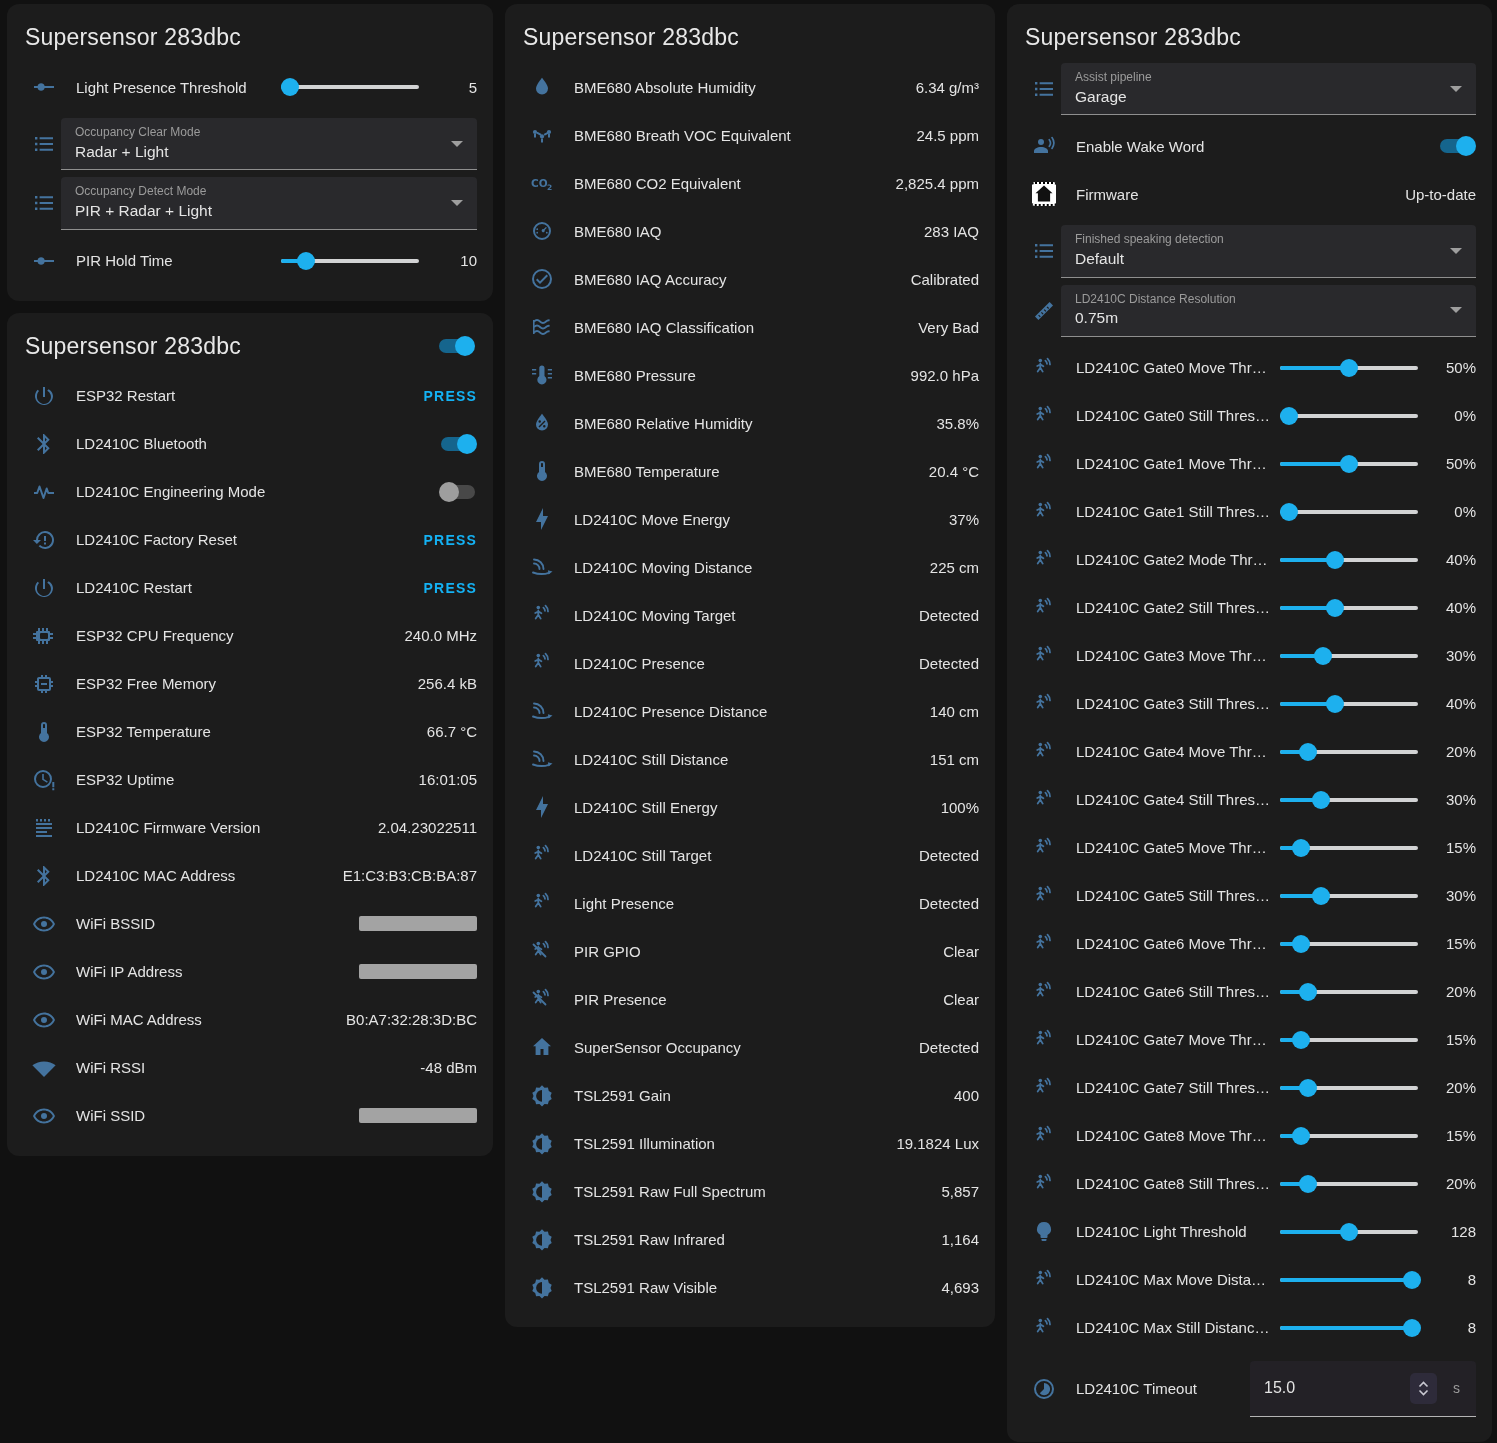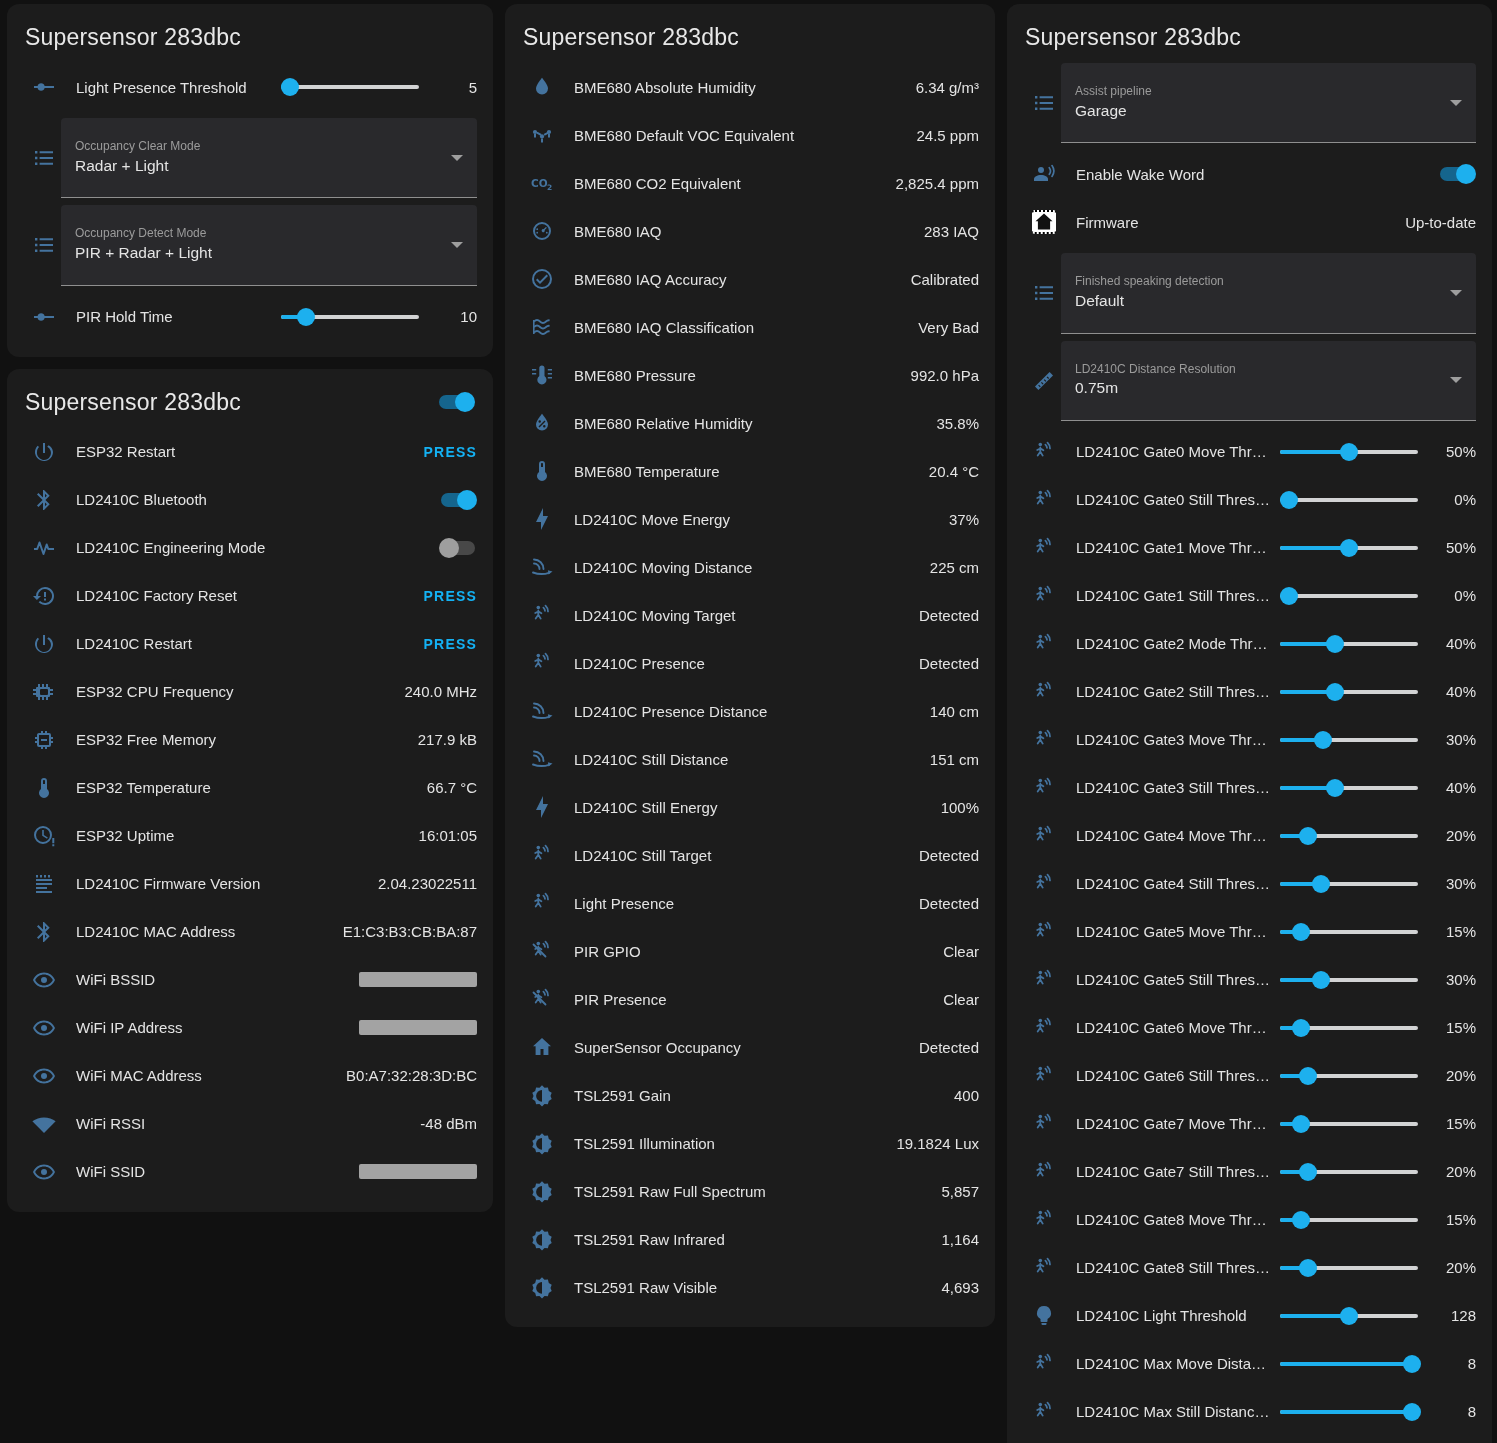--- a/index.html
+++ b/index.html
@@ -30,21 +30,21 @@
   .toggle.on .toggle-knob{left:18px;background:var(--accent)}
   
   .slider{position:relative;width:138px;height:20px;flex:none;margin-left:8px;cursor:pointer}
   .slider .slider-track{position:absolute;left:0;right:0;top:8px;height:4px;background:var(--slider-rest);border-radius:2px}
   .slider .slider-fill{position:absolute;left:0;top:8px;height:4px;background:var(--accent);border-radius:2px;width:calc(var(--pct)*1%)}
   .slider .slider-knob{position:absolute;top:1px;width:18px;height:18px;border-radius:50%;background:var(--accent);left:max(0px,calc(var(--pct)*1% - 9px))}
   .slider-value{width:46px;flex:none}
   
   .row-select{height:auto;margin:7px 0;display:flex;align-items:center}
   .row-select .icon{margin-right:5px}
-  .select-box{flex:1;min-width:0;display:flex;align-items:center;background:var(--field);border-radius:4px 4px 0 0;border-bottom:1px solid var(--field-border);padding:21px 14px;min-height:51px;cursor:pointer}
+  .select-box{flex:1;min-width:0;display:flex;align-items:center;background:var(--field);border-radius:4px 4px 0 0;border-bottom:1px solid var(--field-border);padding:7px 14px;min-height:51px;cursor:pointer}
   .select-inner{flex:1;min-width:0}
   .select-label{font-size:12px;color:var(--secondary);line-height:1.3}
   .select-value{font-size:15.5px;color:var(--text);line-height:1.4}
   .caret{width:0;height:0;border-left:6px solid transparent;border-right:6px solid transparent;border-top:6px solid #9e9e9e;margin-left:10px;flex:none}
   
   .redacted{width:118px;height:15px;background:var(--redacted);border-radius:2px;margin-left:12px;flex:none}
   
   .row-numberbox{height:74px}
   .number-box{margin-left:auto;width:226px;background:#232126;border-radius:4px 4px 0 0;border-bottom:1px solid #b5b5b5;height:56px;display:flex;align-items:center;padding:0 14px}
   .number-value{flex:1;font-size:16px;color:var(--text)}
@@ -191,21 +191,21 @@
           <div class="label">ESP32 CPU Frequency</div>
           <div class="value">240.0 MHz</div>
         </div>
         <div class="row">
           <span class="icon">
             <svg viewBox="0 0 24 24">
               <path fill="currentColor" d="M17 17H7V7h10m4 4V9h-2V7a2 2 0 0 0-2-2h-2V3h-2v2h-2V3H9v2H7c-1.1 0-2 .9-2 2v2H3v2h2v2H3v2h2v2a2 2 0 0 0 2 2h2v2h2v-2h2v2h2v-2h2a2 2 0 0 0 2-2v-2h2v-2h-2v-2m-6 2H9v-2h6v2m0-4H9V9h6v2z"></path>
             </svg>
           </span>
           <div class="label">ESP32 Free Memory</div>
-          <div class="value">217.9 kB</div>
+          <div class="value">256.4 kB</div>
         </div>
         <div class="row">
           <span class="icon">
             <svg viewBox="0 0 24 24">
               <path fill="currentColor" d="M15 13V5a3 3 0 0 0-6 0v8a5 5 0 1 0 6 0m-3-9c.55 0 1 .45 1 1v3h-2V5c0-.55.45-1 1-1z"></path>
             </svg>
           </span>
           <div class="label">ESP32 Temperature</div>
           <div class="value">66.7 °C</div>
         </div>
@@ -302,21 +302,21 @@
         </div>
         <div class="row">
           <span class="icon">
             <svg viewBox="0 0 24 24" fill="currentColor">
               <circle cx="5" cy="9" r="2.1"></circle>
               <circle cx="12" cy="13.4" r="2.1"></circle>
               <circle cx="19" cy="9" r="2.1"></circle>
               <path d="M6.4 10.4l4.2 2.3.9-1.6-4.2-2.3-.9 1.6m7.3.7l4.2-2.3.9 1.6-4.2 2.3-.9-1.6M11 15.5h2v4h-2v-4M4 11h2v3.5H4V11m14 0h2v3.5h-2V11z"></path>
             </svg>
           </span>
-          <div class="label">BME680 Default VOC Equivalent</div>
+          <div class="label">BME680 Breath VOC Equivalent</div>
           <div class="value">24.5 ppm</div>
         </div>
         <div class="row">
           <span class="icon">
             <svg viewBox="0 0 24 24">
               <text x="1" y="16" font-size="10.5" font-weight="bold" fill="currentColor" font-family="DejaVu Sans, sans-serif">CO</text>
               <text x="17" y="18.6" font-size="7.5" font-weight="bold" fill="currentColor" font-family="DejaVu Sans, sans-serif">2</text>
             </svg>
           </span>
           <div class="label">BME680 CO2 Equivalent</div>

